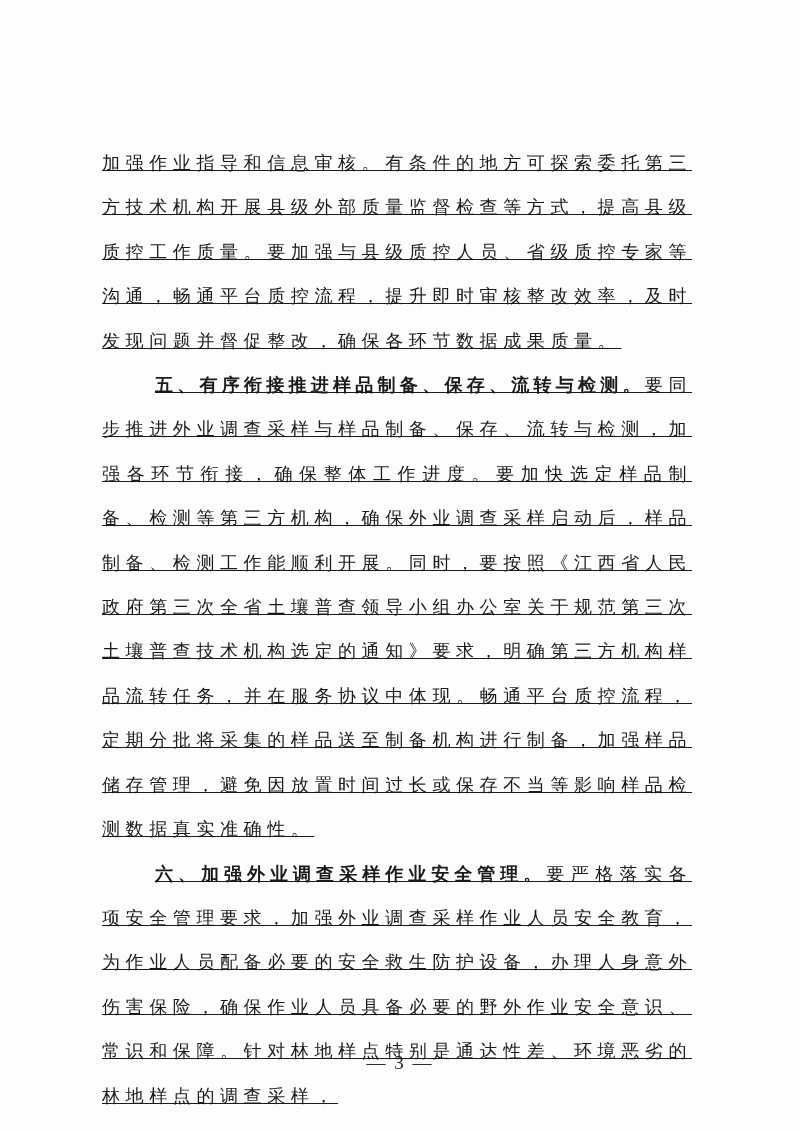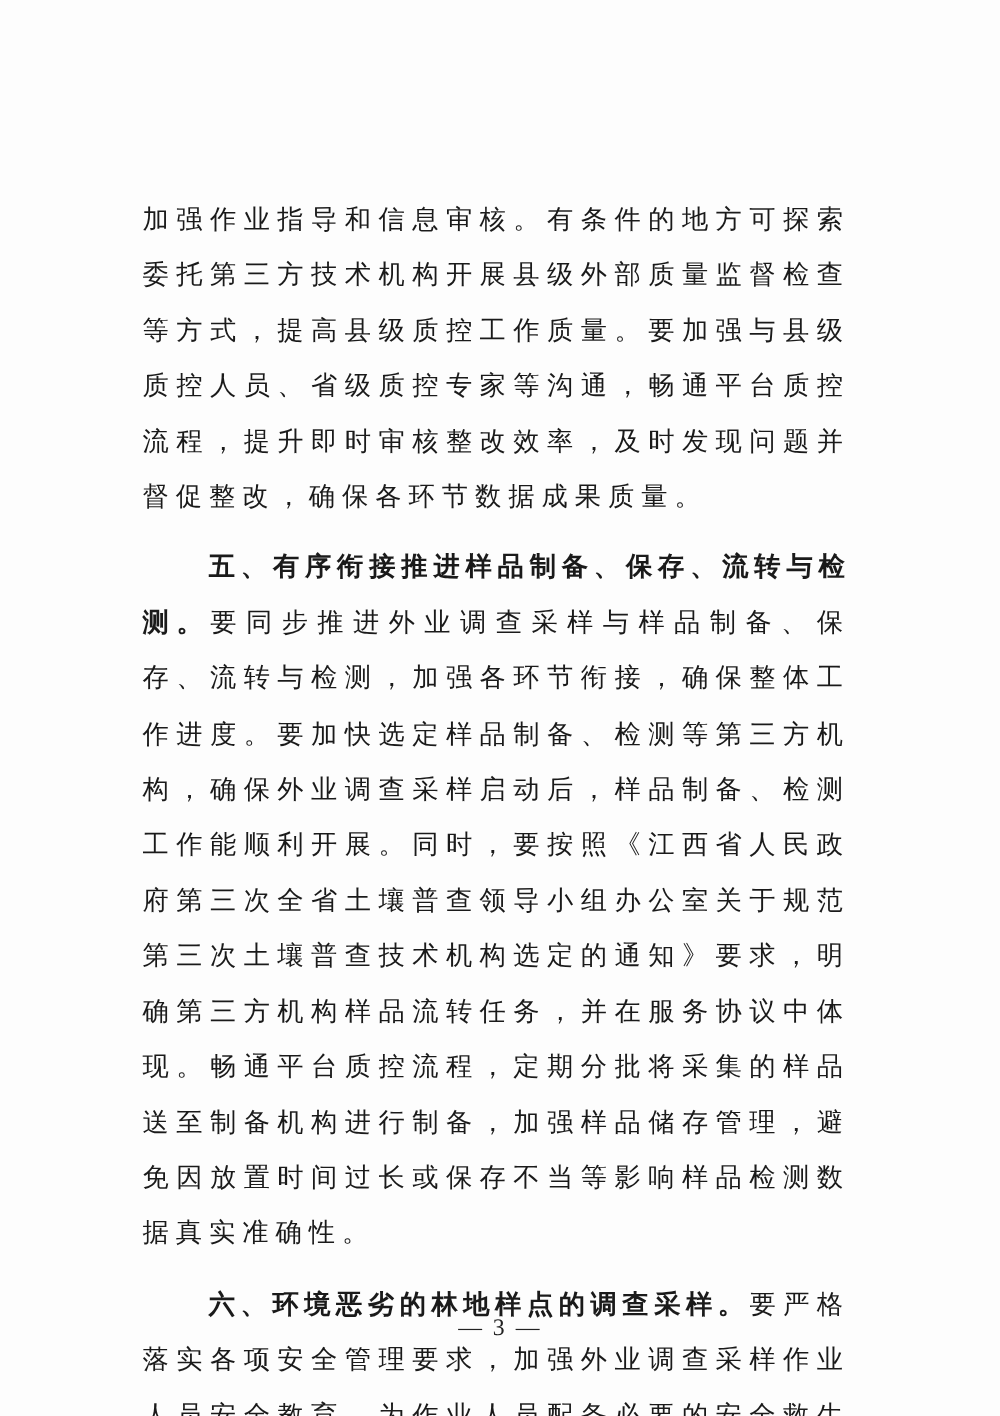--- a/index.html
+++ b/index.html
@@ -11,27 +11,28 @@
     font-family: "DejaVu Serif", "Liberation Serif", serif;
     color: #1a1a1a;
   }
   .page {
     position: absolute;
     left: 102px;
     top: 141px;
     width: 590px;
   }
   .para {
-    margin: 12px;
-    font-size: 21px;
+    margin: 0;
+    font-size: 18px;
     line-height: 44.4px;
     letter-spacing: 5.6px;
     text-align: justify;
     text-align-last: left;
     word-break: break-all;
+    text-decoration: underline;
   }
   .para.indent { text-indent: 53px; }
   .para .lead {
     font-family: "DejaVu Sans", "Liberation Sans", sans-serif;
     font-weight: bold;
     letter-spacing: 4.2px;
   }
   .footer {
     position: absolute;
     left: 0; width: 800px;
@@ -47,17 +48,17 @@
 <body>
 
 <div class="page">
   <p class="para">
     <span>加强作业指导和信息审核。有条件的地方可探索委托第三方技术机构开展县级外部质量监督检查等方式，提高县级质控工作质量。要加强与县级质控人员、省级质控专家等沟通，畅通平台质控流程，提升即时审核整改效率，及时发现问题并督促整改，确保各环节数据成果质量。</span>
   </p>
   <p class="para indent">
     <span class="lead">五、有序衔接推进样品制备、保存、流转与检测。</span><span>要同步推进外业调查采样与样品制备、保存、流转与检测，加强各环节衔接，确保整体工作进度。要加快选定样品制备、检测等第三方机构，确保外业调查采样启动后，样品制备、检测工作能顺利开展。同时，要按照《江西省人民政府第三次全省土壤普查领导小组办公室关于规范第三次土壤普查技术机构选定的通知》要求，明确第三方机构样品流转任务，并在服务协议中体现。畅通平台质控流程，定期分批将采集的样品送至制备机构进行制备，加强样品储存管理，避免因放置时间过长或保存不当等影响样品检测数据真实准确性。</span>
   </p>
   <p class="para indent">
-    <span class="lead">六、环境恶劣的林地样点的调查采样。</span><span>要严格落实各项安全管理要求，加强外业调查采样作业人员安全教育，为作业人员配备必要的安全救生防护设备，办理人身意外伤害保险，确保作业人员具备必要的野外作业安全意识、常识和保障。针对林地样点特别是通达性差、环境恶劣的林地样点的调查采样，</span>
+    <span class="lead">六、加强外业调查采样作业安全管理。</span><span>要严格落实各项安全管理要求，加强外业调查采样作业人员安全教育，为作业人员配备必要的安全救生防护设备，办理人身意外伤害保险，确保作业人员具备必要的野外作业安全意识、常识和保障。针对林地样点特别是通达性差、环境恶劣的林地样点的调查采样，</span>
   </p>
 </div>
 
 <div class="footer">— 3 —</div>
 
 </body></html>

